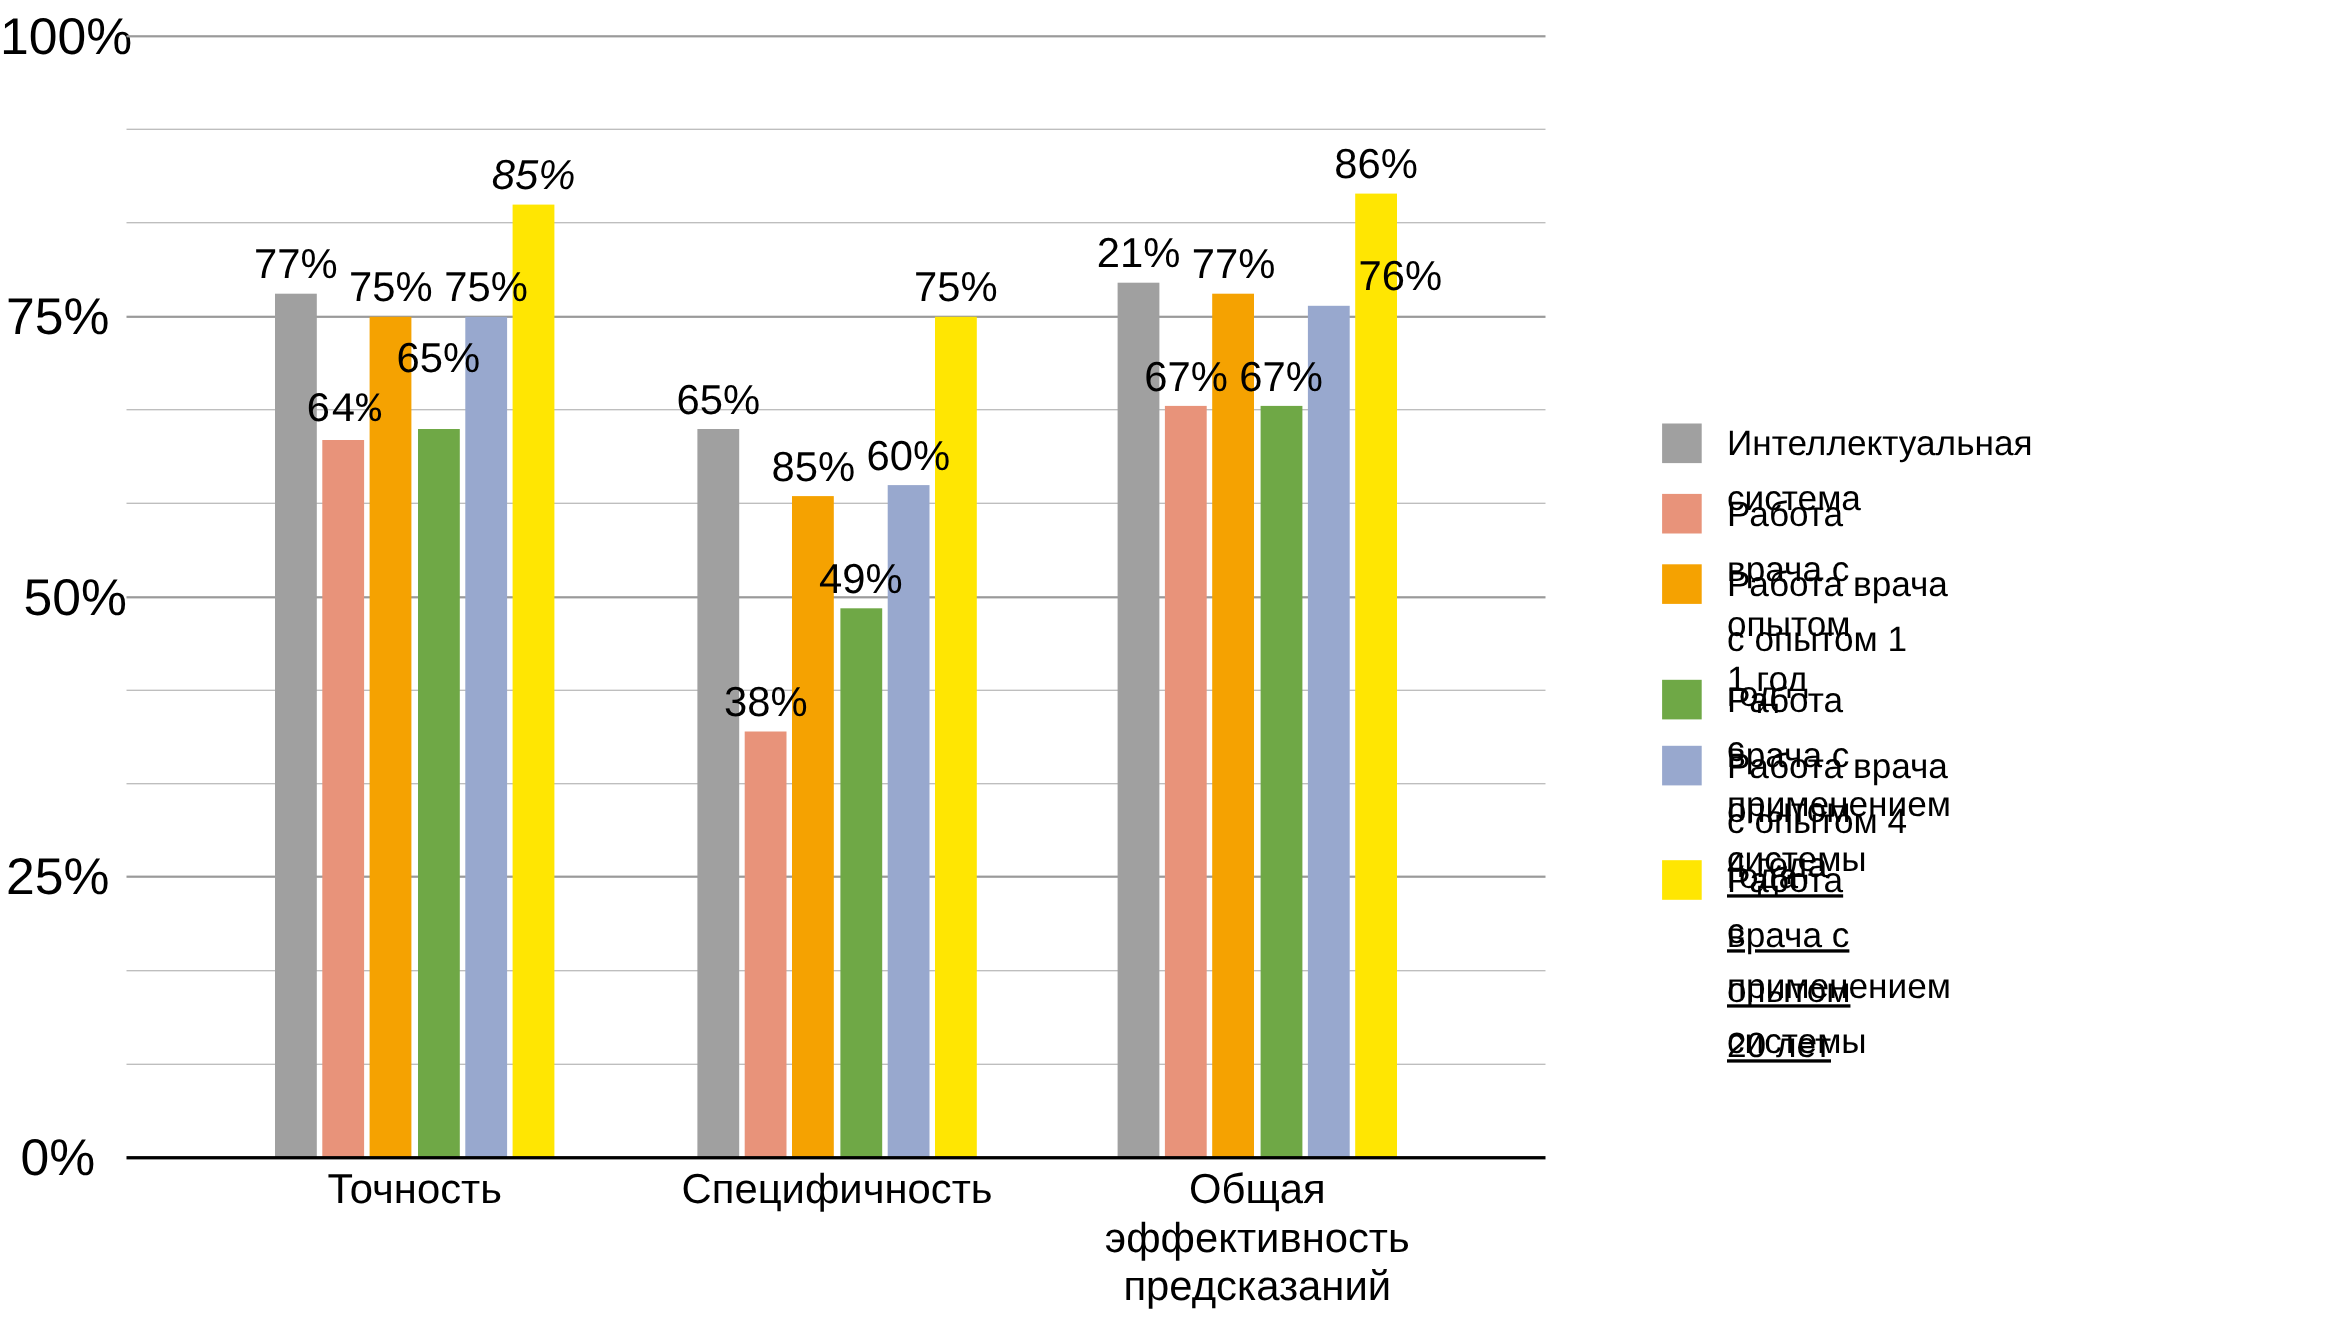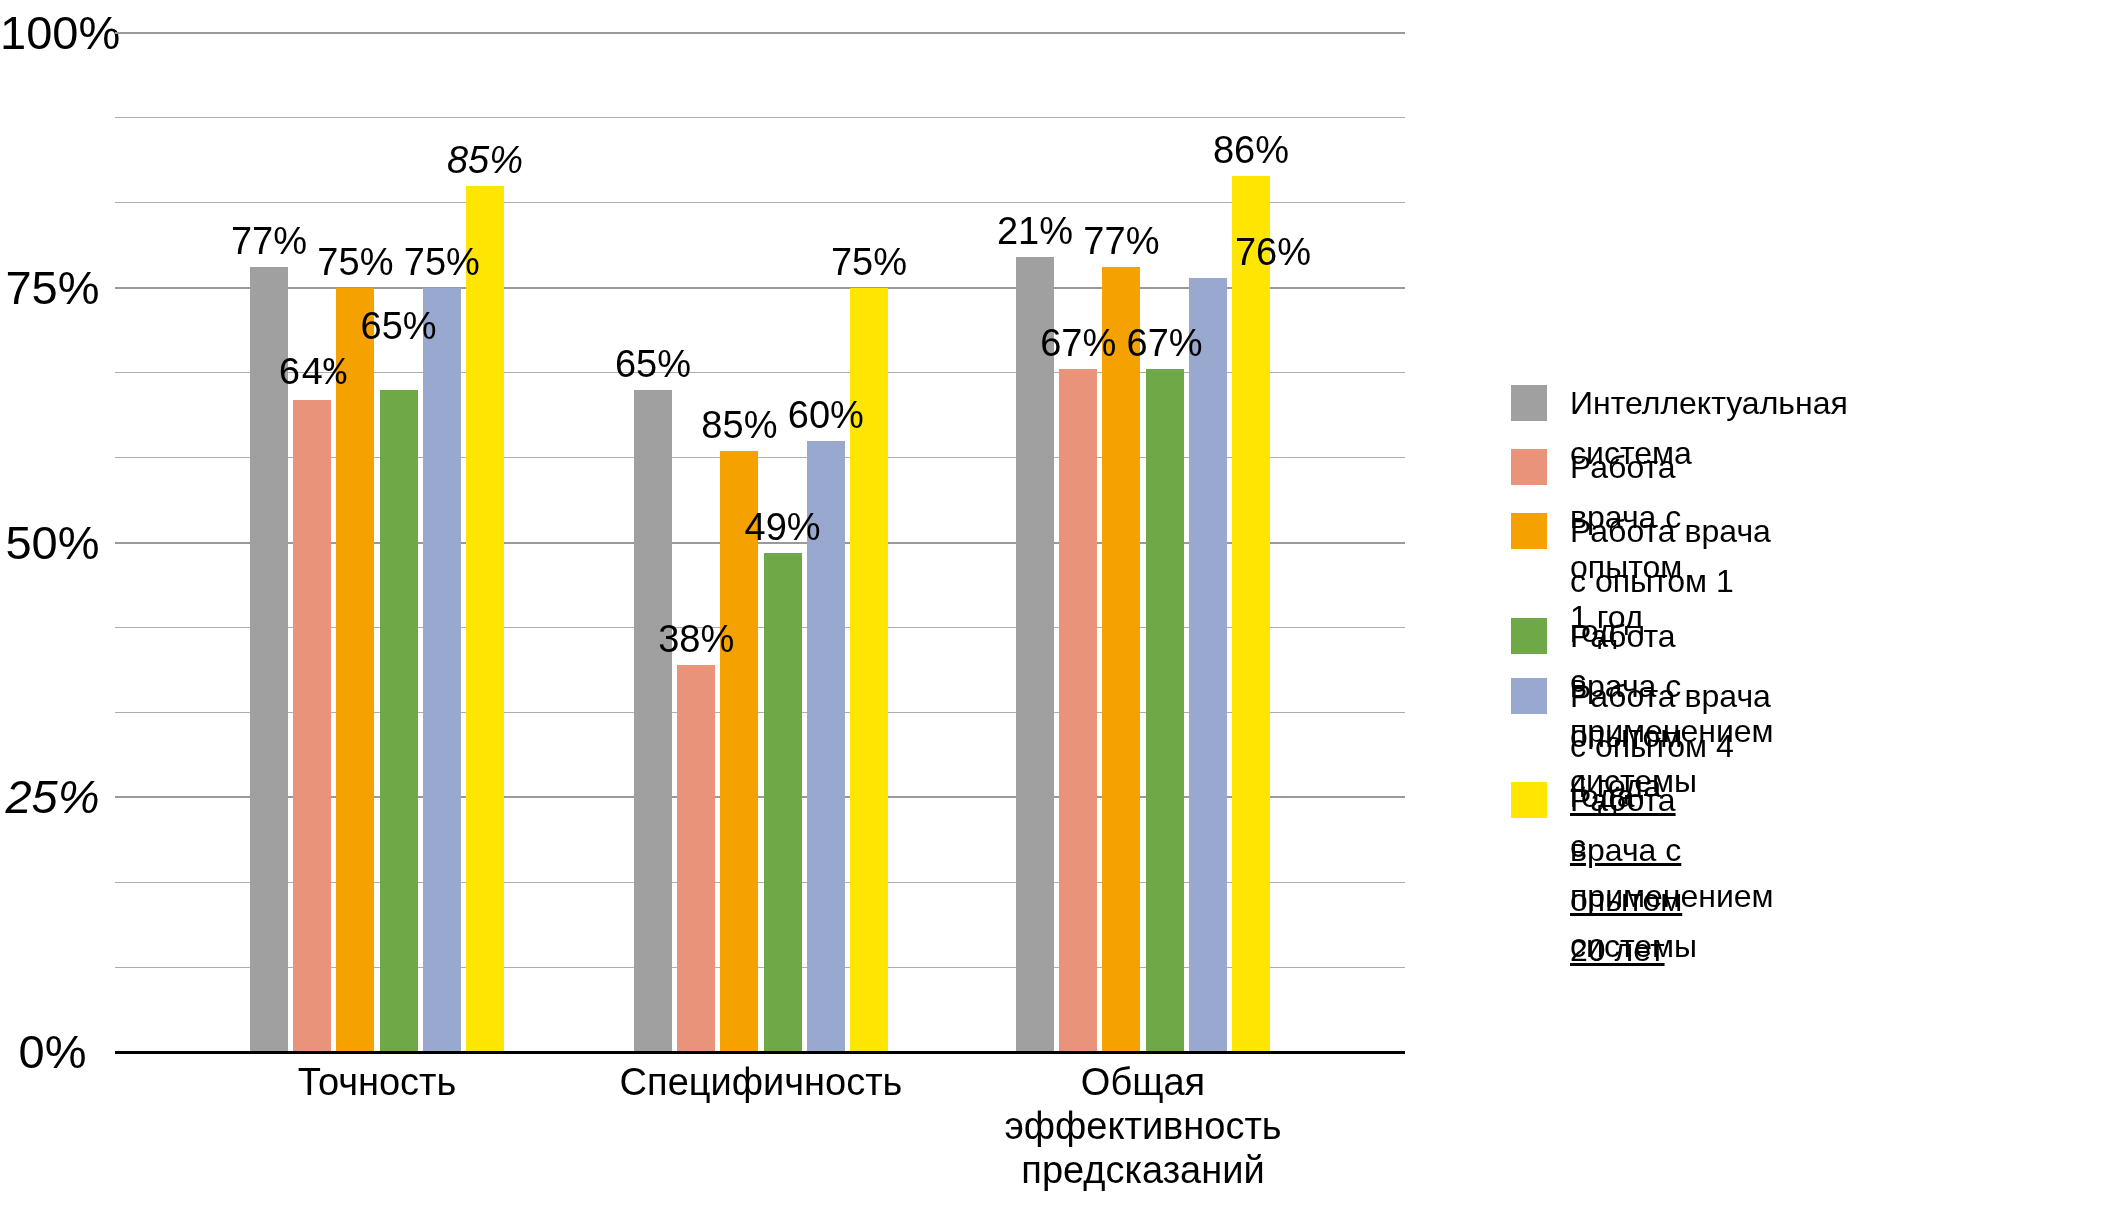--- a/index.html
+++ b/index.html
@@ -58,22 +58,22 @@
       <div class="gridline" style="left: 115px; width: 1290px; top: 711.833px; height: 1px; background: rgb(174, 174, 174); z-index: 1;"></div>
       <div class="gridline" style="left: 115px; width: 1290px; top: 626.917px; height: 1px; background: rgb(174, 174, 174); z-index: 1;"></div>
       <div class="gridline" style="left: 115px; width: 1290px; top: 541.5px; height: 2px; background: rgb(154, 154, 154); z-index: 1;"></div>
       <div class="gridline" style="left: 115px; width: 1290px; top: 457.083px; height: 1px; background: rgb(174, 174, 174); z-index: 1;"></div>
       <div class="gridline" style="left: 115px; width: 1290px; top: 372.167px; height: 1px; background: rgb(174, 174, 174); z-index: 1;"></div>
       <div class="gridline" style="left: 115px; width: 1290px; top: 286.75px; height: 2px; background: rgb(154, 154, 154); z-index: 1;"></div>
       <div class="gridline" style="left: 115px; width: 1290px; top: 202.333px; height: 1px; background: rgb(174, 174, 174); z-index: 1;"></div>
       <div class="gridline" style="left: 115px; width: 1290px; top: 117.417px; height: 1px; background: rgb(174, 174, 174); z-index: 1;"></div>
       <div class="gridline" style="left: 115px; width: 1290px; top: 32px; height: 2px; background: rgb(154, 154, 154); z-index: 1;"></div>
       <div class="ytick" style="top: 1033px;">0%</div>
-      <div class="ytick" style="top: 778.25px; font-style: italic;">25%</div>
-      <div class="ytick" style="top: 523.5px;">50%</div>
+      <div class="ytick" style="top: 778.25px;">25%</div>
+      <div class="ytick" style="top: 523.5px; padding-left: 16px;">50%</div>
       <div class="ytick" style="top: 268.75px;">75%</div>
       <div class="ytick" style="top: 14px;">100%</div>
       <div class="bar" style="left: 250px; top: 267.37px; width: 38px; height: 784.63px; background: rgb(160, 160, 160); z-index: 2;"></div>
       <div class="bar-label" style="left: 269px; top: 221.37px;">77%</div>
       <div class="bar" style="left: 634px; top: 389.65px; width: 38px; height: 662.35px; background: rgb(160, 160, 160); z-index: 2;"></div>
       <div class="bar-label" style="left: 653px; top: 343.65px;">65%</div>
       <div class="bar" style="left: 1016px; top: 257.18px; width: 38px; height: 794.82px; background: rgb(160, 160, 160); z-index: 2;"></div>
       <div class="bar-label" style="left: 1035px; top: 211.18px;">21%</div>
       <div class="bar" style="left: 293.2px; top: 399.84px; width: 38px; height: 652.16px; background: rgb(232, 147, 122); z-index: 2;"></div>
       <div class="bar-label" style="left: 312.2px; top: 353.84px; font-family: Liberation Mono, monospace;">64%</div>

